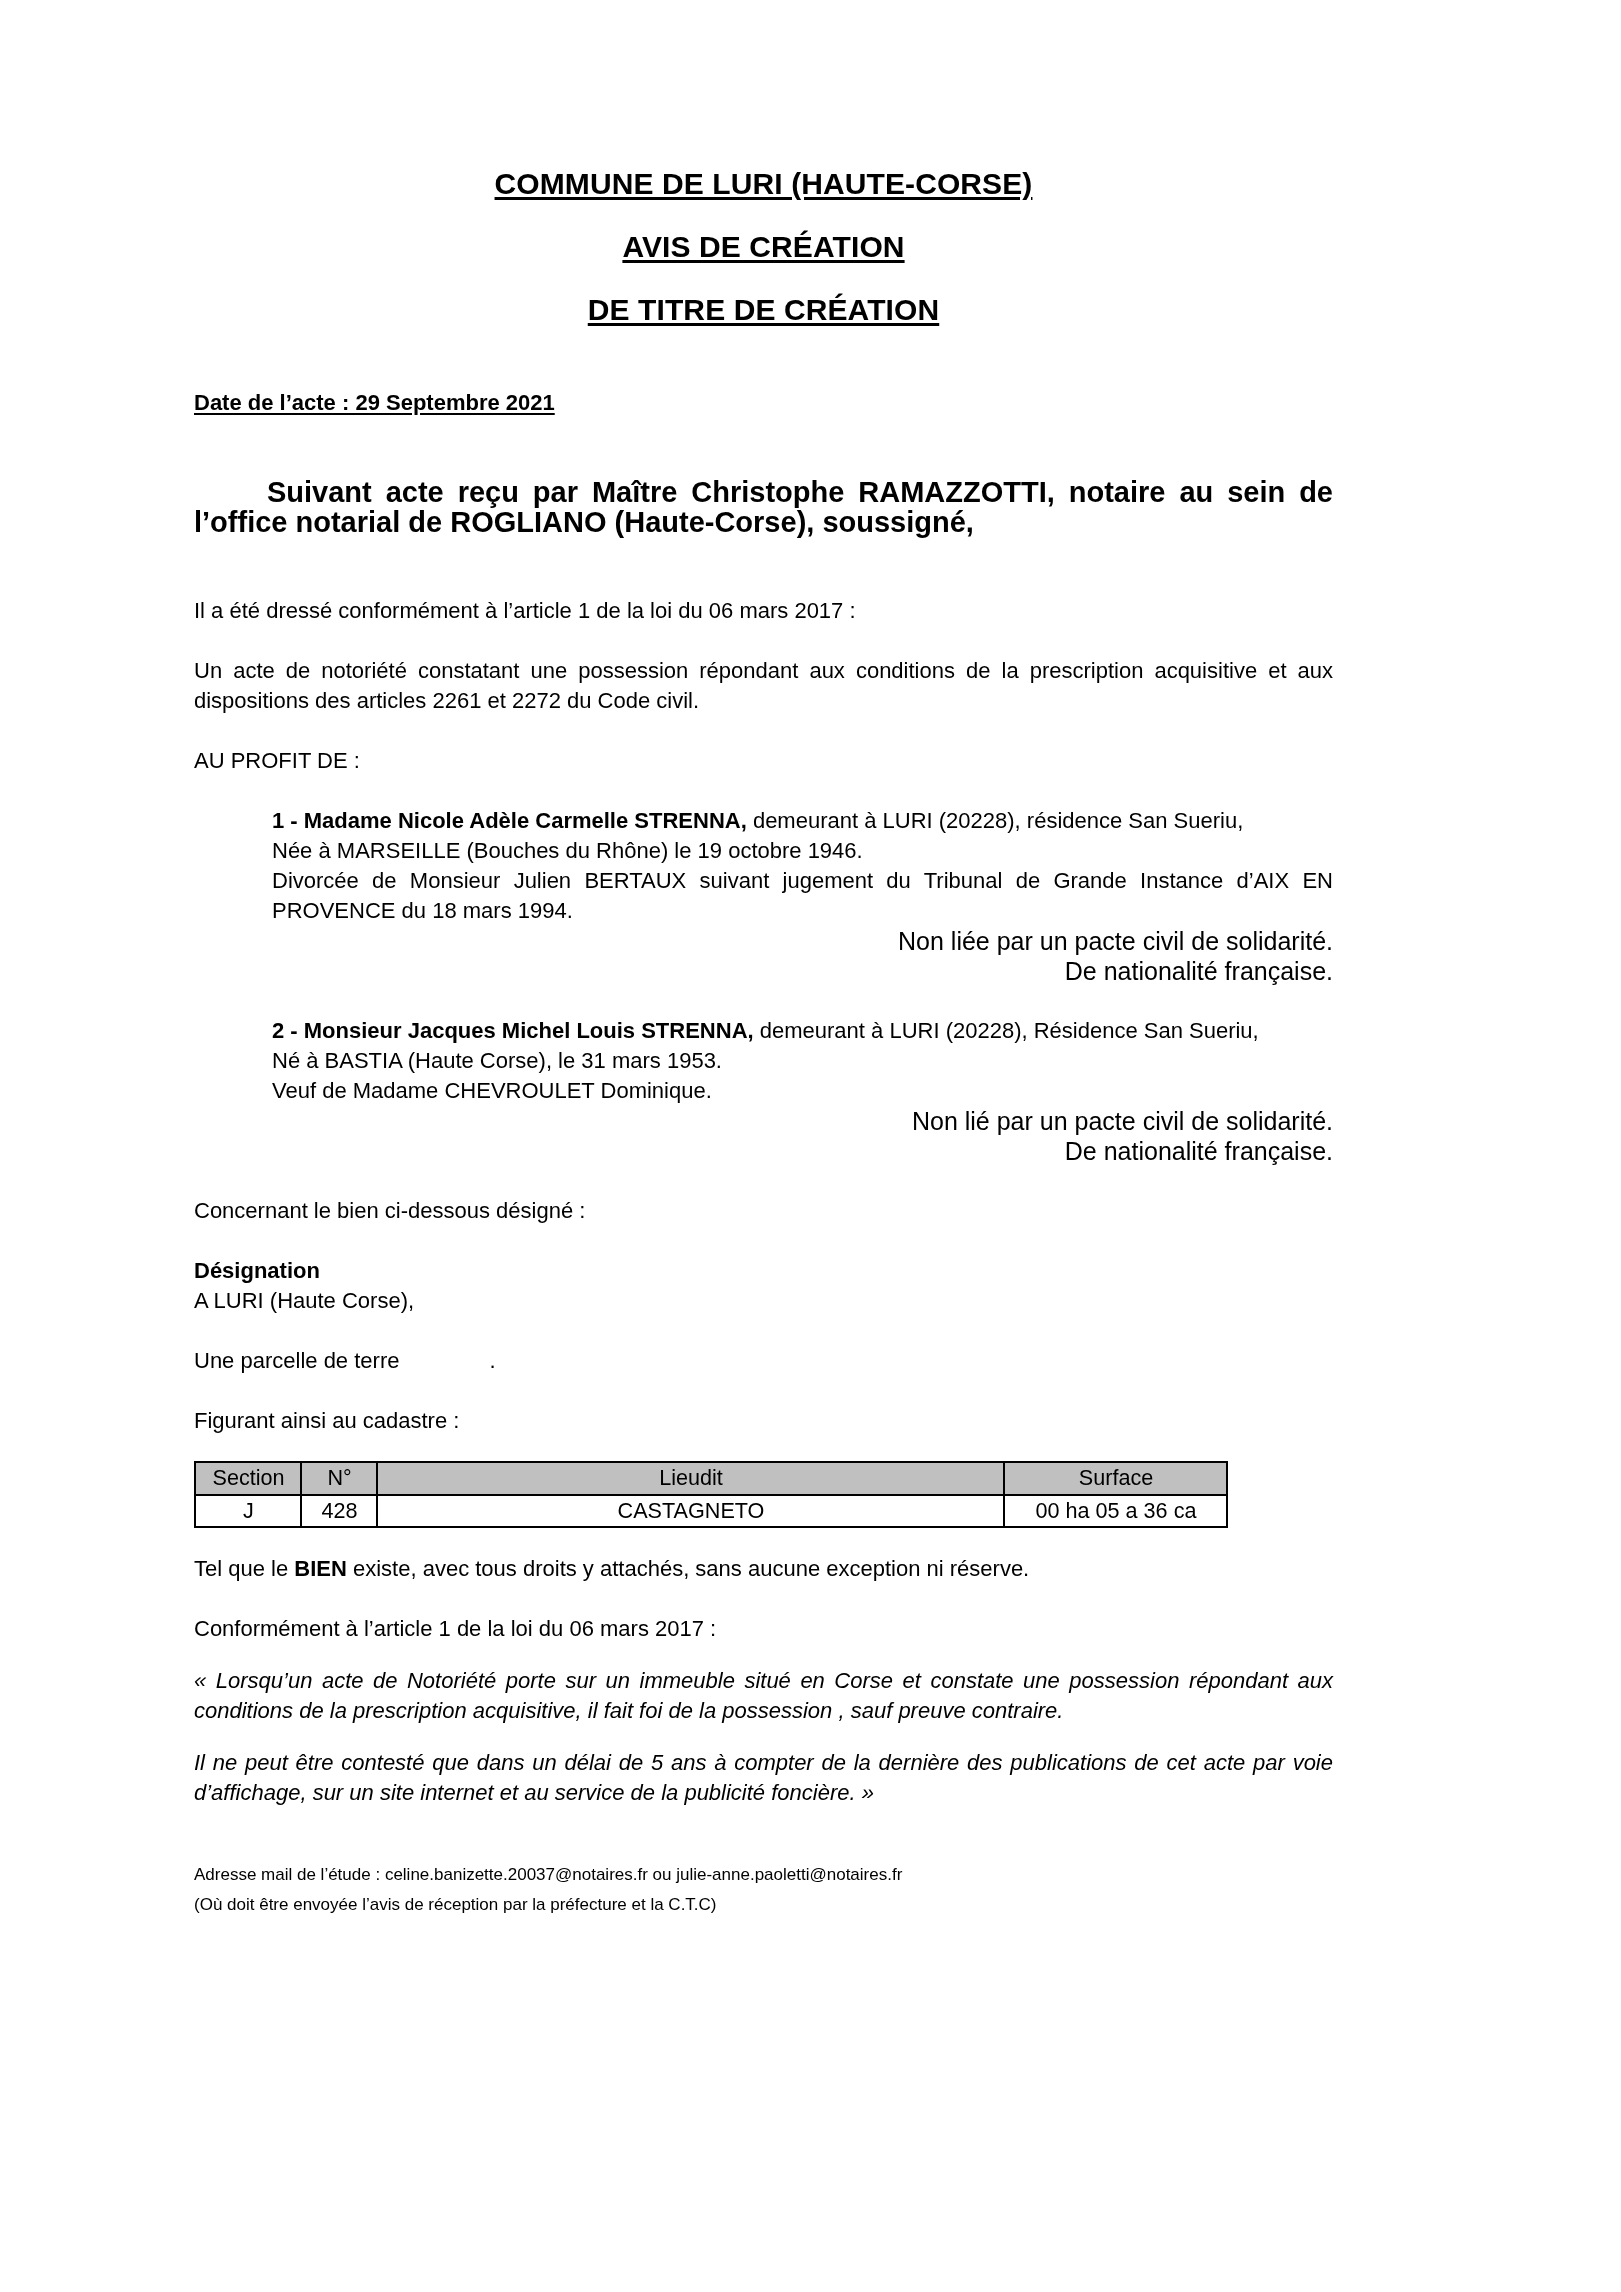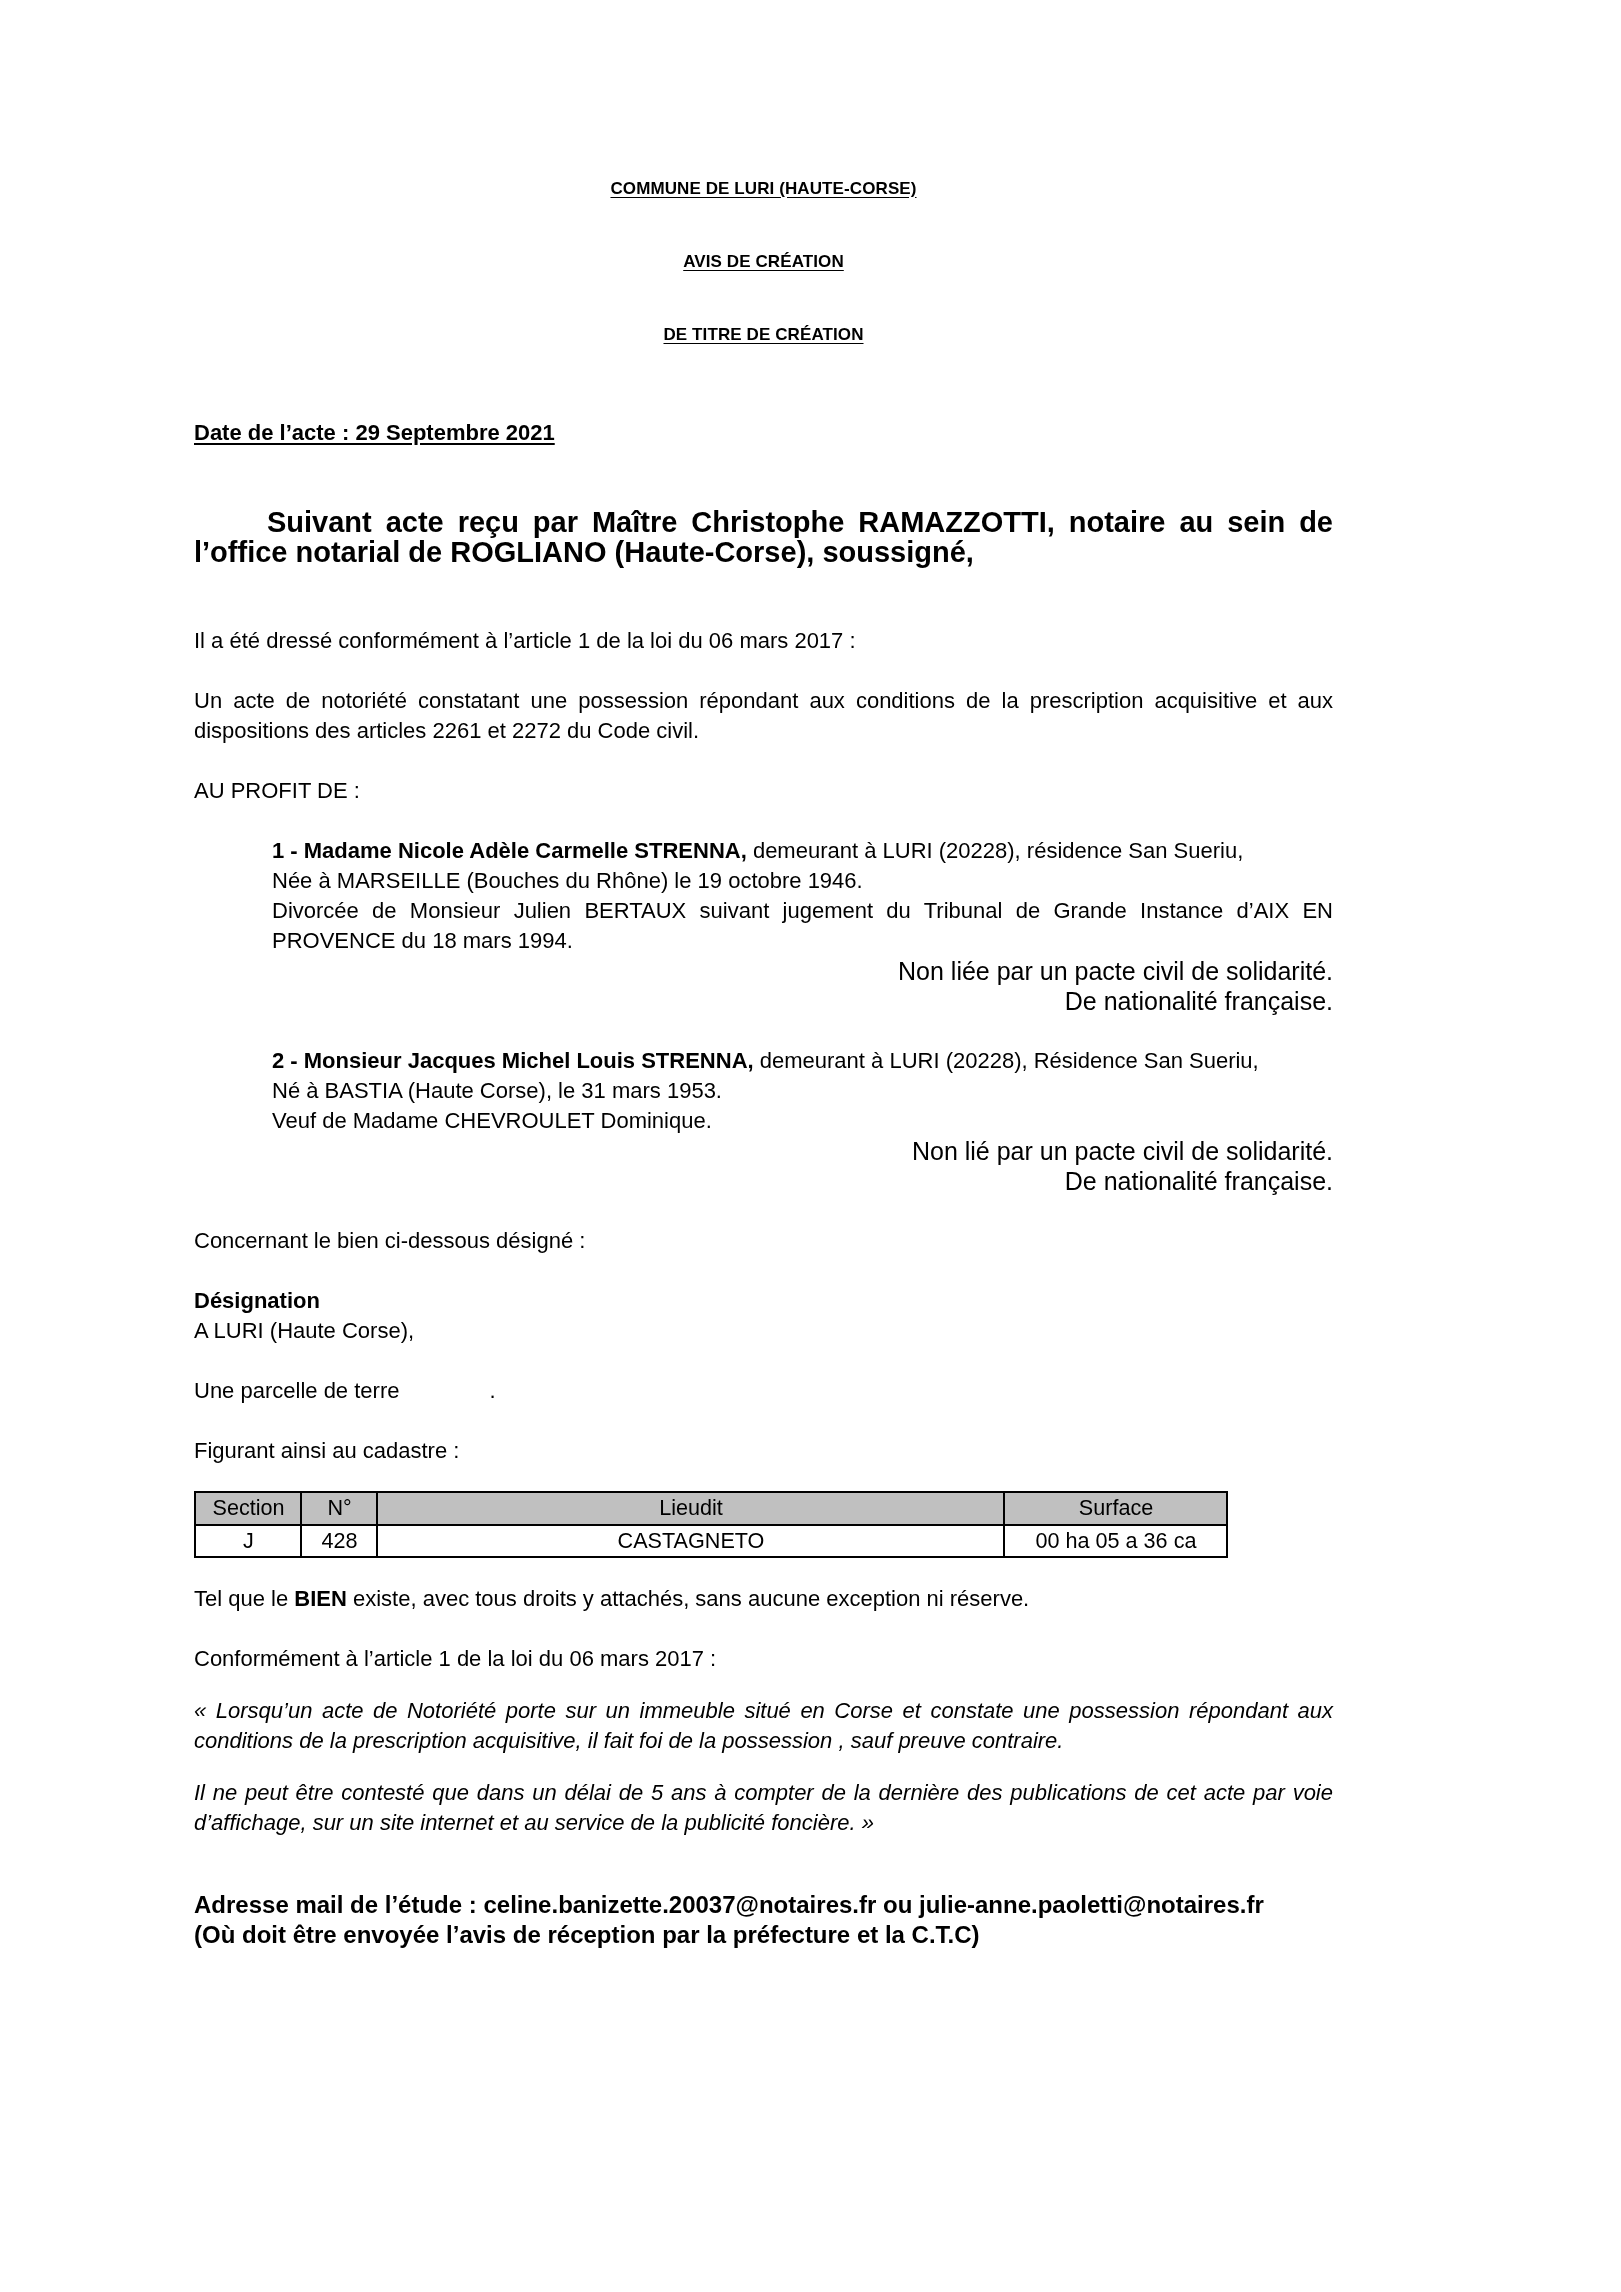--- a/index.html
+++ b/index.html
@@ -25,23 +25,23 @@
     top: 167px;
     width: 1139px;
   }
 
   
   .title-block {
     text-align: center;
   }
   .doc-title {
     font-weight: bold;
-    font-size: 17px;
+    font-size: 30px;
     letter-spacing: 0.1px;
-    margin: 12px;
+    margin: 0;
     padding: 0;
   }
   .doc-title span.u {
     text-decoration: underline;
     text-underline-offset: 2.9px;
   }
   .gap-30 { height: 29px; }
 
   
   p.body {
@@ -129,22 +129,22 @@
   
   .quote {
     font-size: 22px;
     font-style: italic;
     line-height: 30px;
     text-align: justify;
   }
 
   
   .mail-block {
-    font-size: 24px;
-    font-weight: bold;
+    font-size: 17px;
+    font-weight: normal;
     line-height: 30px;
     text-align: left;
   }
 </style>
 </head>
 <body>
 
 <div class="page">
   <div class="content">
 

